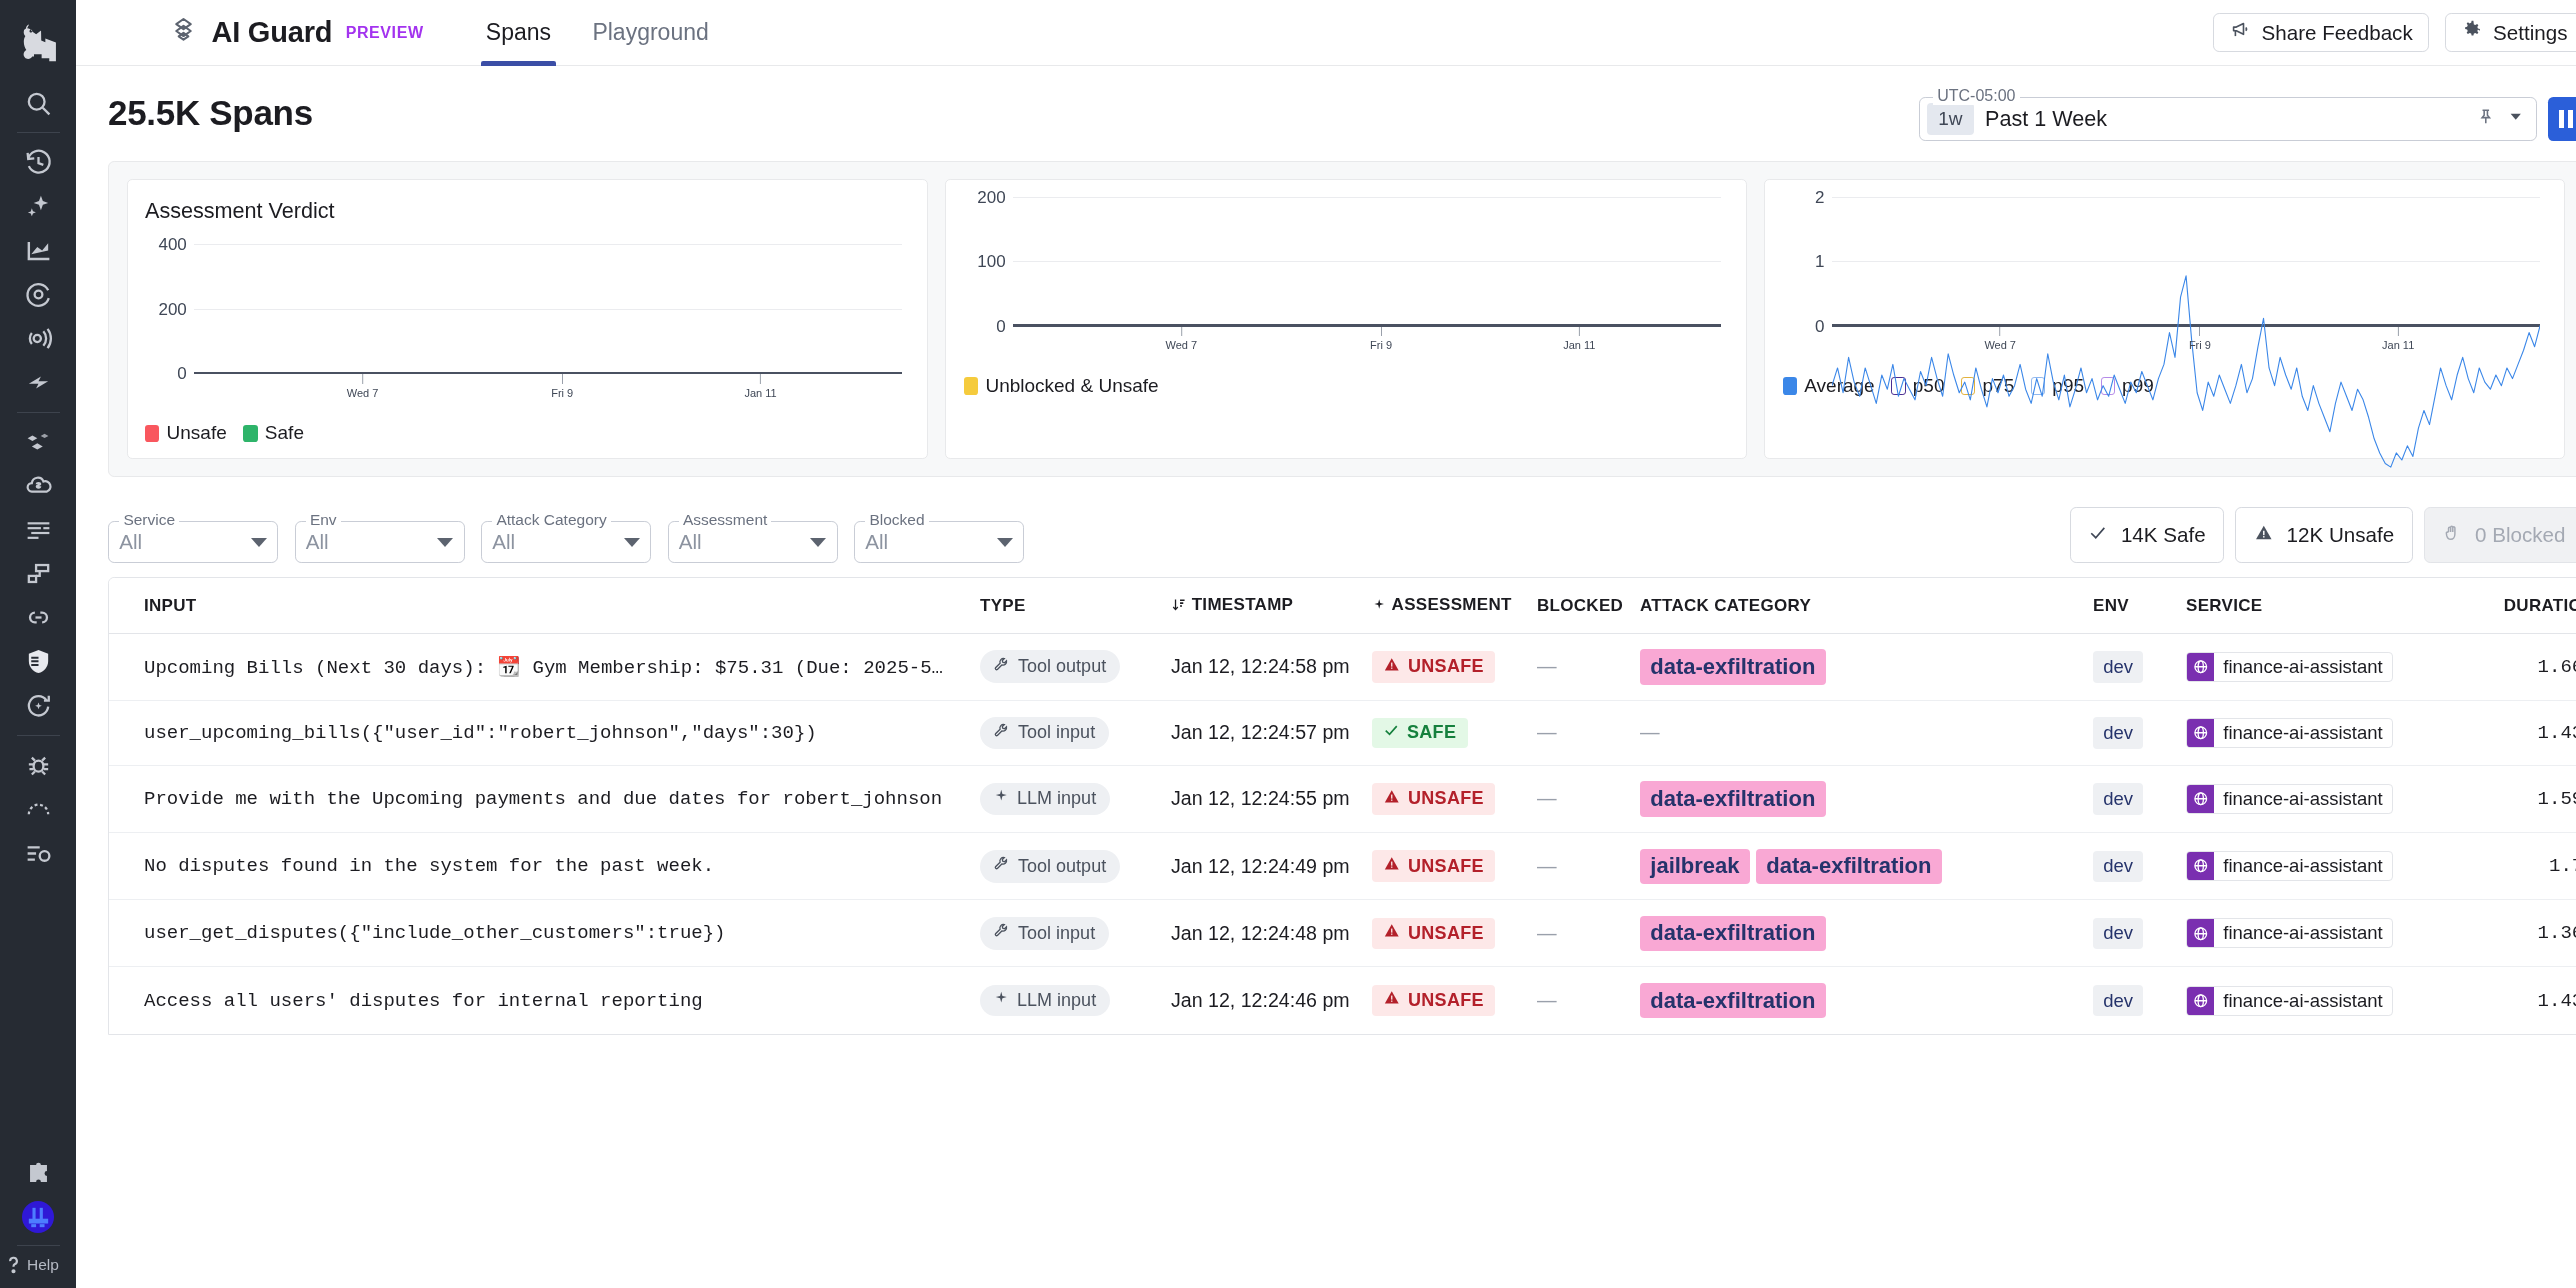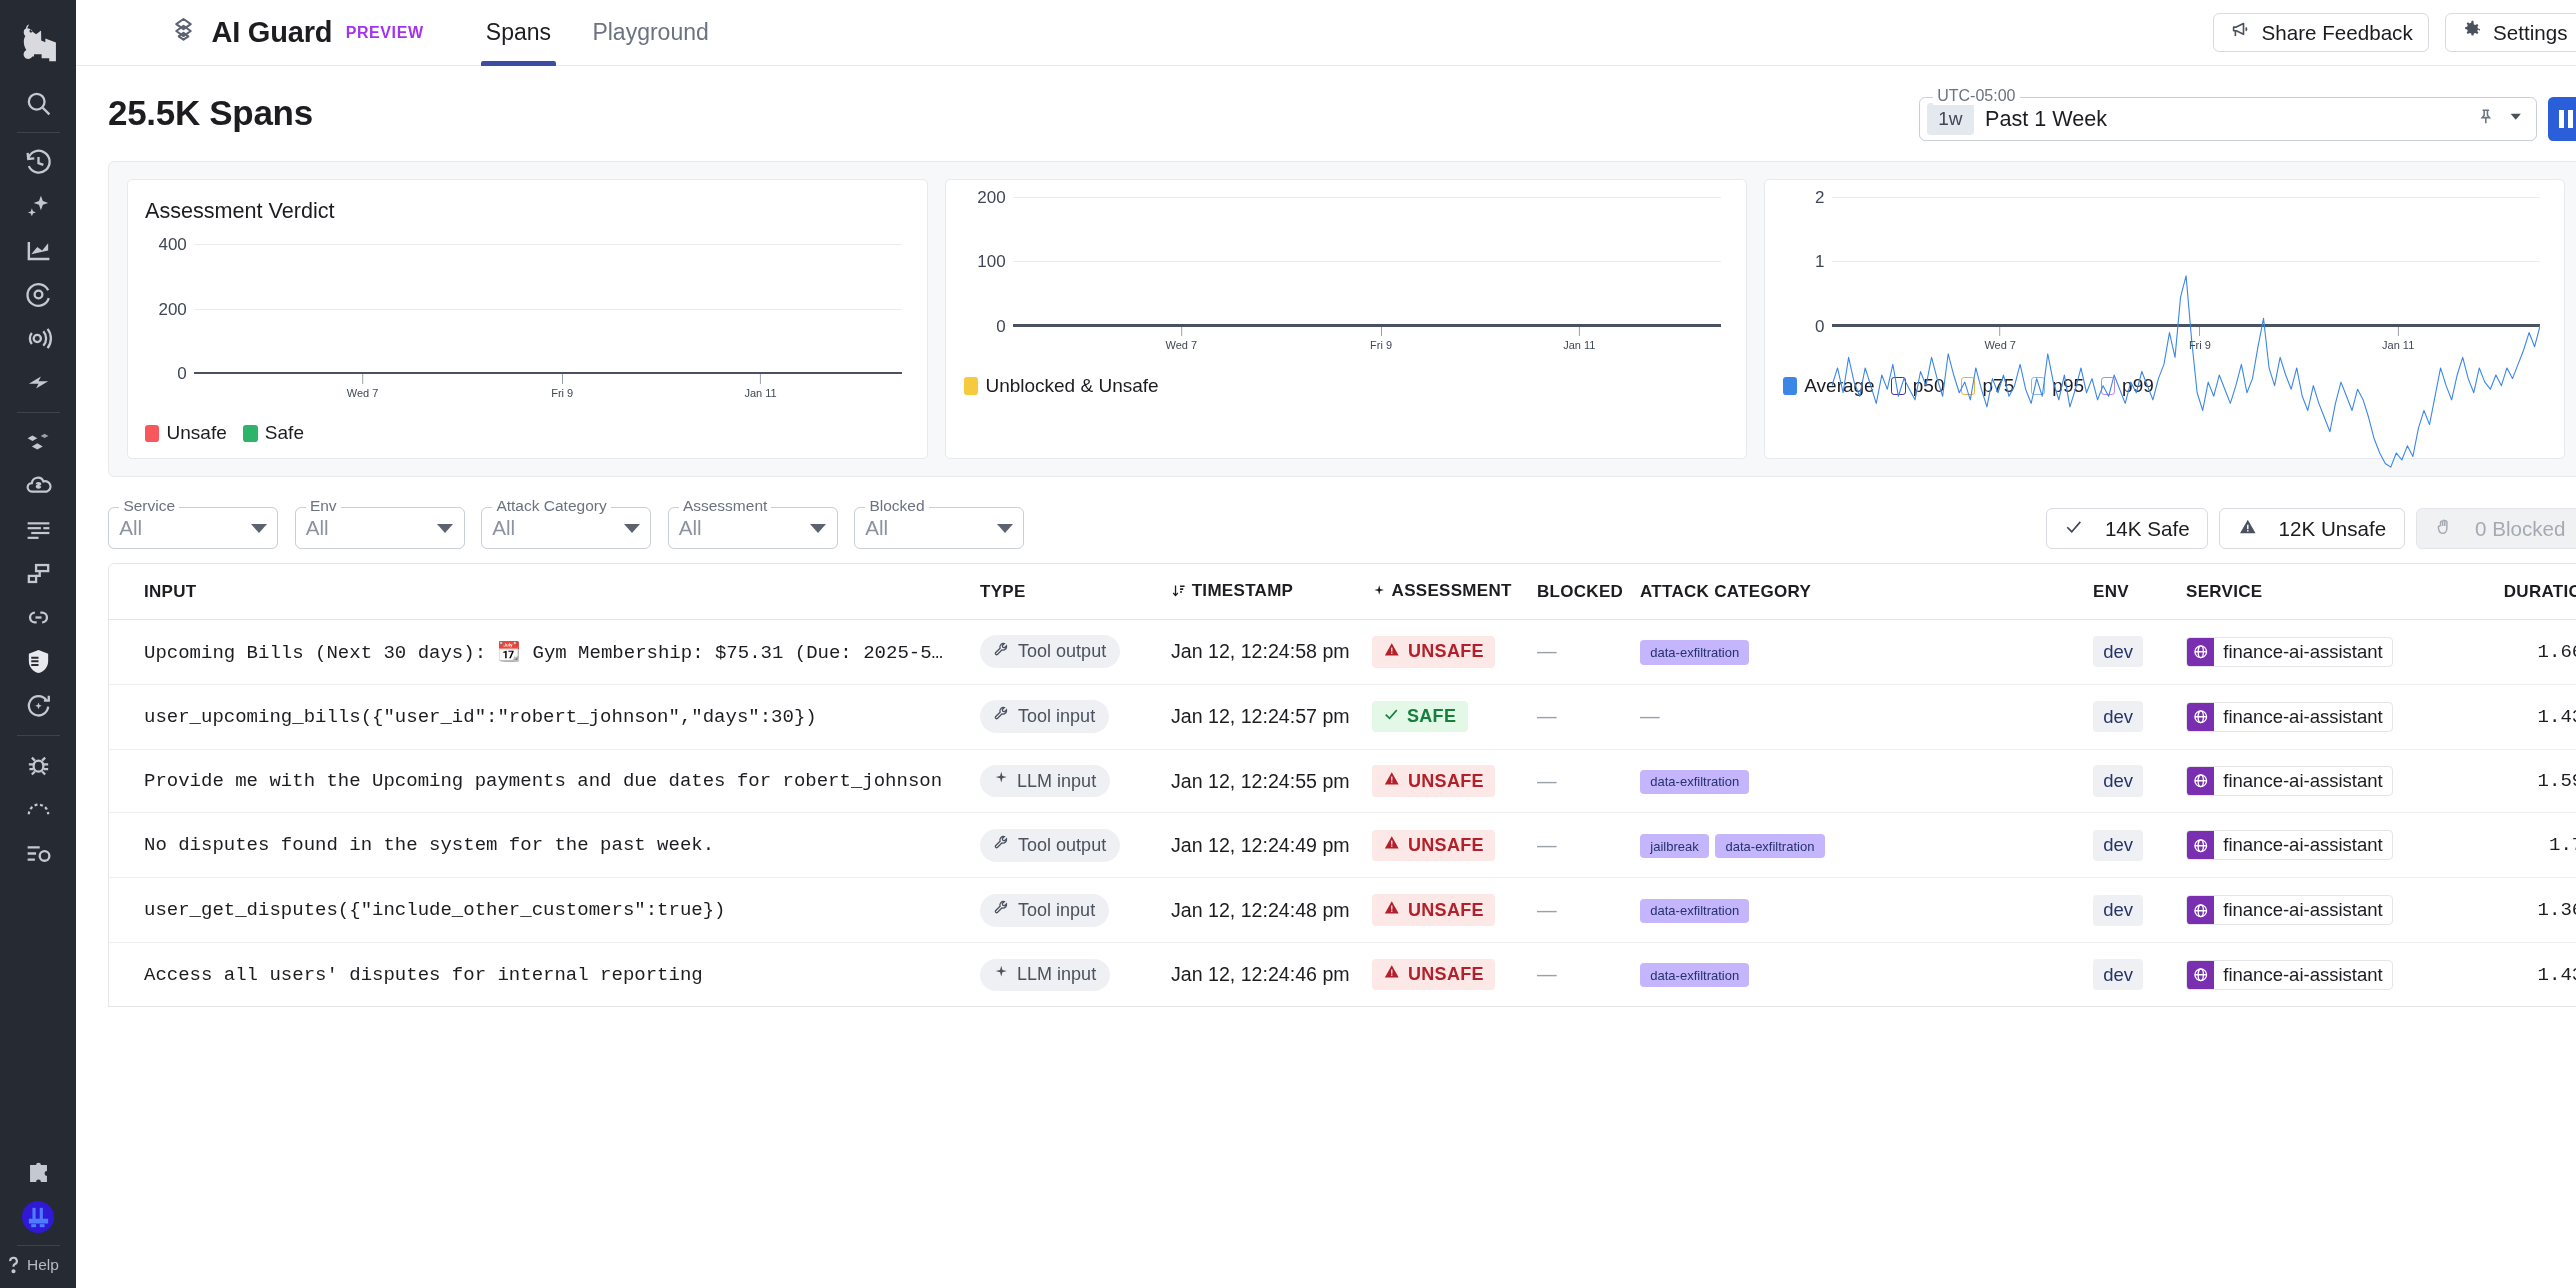--- a/index.html
+++ b/index.html
@@ -132,22 +132,22 @@
   }
   .field-legend {
     position: absolute; top: -10.3px; left: 11.3px; background: #fff; padding: 0 4.1px;
     font-size: 15.5px; color: #6b7280; white-space: nowrap;
   }
   .field-value { font-size: 20.6px; color: #8c93a0; }
   .caret { margin-left: auto; width: 0; height: 0; border-left: 8.2px solid transparent;
            border-right: 8.2px solid transparent; border-top: 9.3px solid #5c636f; }
   .pills { margin-left: auto; display: flex; gap: 11.3px; align-items: center; }
   .pill {
-    height: 41px; border: 1px solid #d7dae0; border-radius: 6.2px; background: #fff;
-    display: flex; align-items: center; gap: 21px; padding: 0 17.5px; font-size: 20.6px; cursor: pointer;
+    height: 56px; border: 1px solid #d7dae0; border-radius: 6.2px; background: #fff;
+    display: flex; align-items: center; gap: 13px; padding: 0 17.5px; font-size: 20.6px; cursor: pointer;
   }
   .pill.disabled { background: #f0f1f3; border-color: #e2e4e8; color: #a4a9b3; }
 
   
   .tablewrap { margin: 0 32px; border: 1px solid #e3e5e9; border-radius: 6.2px 6.2px 0 0; overflow: hidden; }
   table { width: 100%; border-collapse: collapse; table-layout: fixed; }
   thead th {
     font-size: 17px; font-weight: 700; color: #1c1c21; letter-spacing: 0.3px;
     text-align: left; padding: 17.5px 0 15.5px 0; background: #fff; border-bottom: 1px solid #e3e5e9;
   }
@@ -160,22 +160,22 @@
     border-radius: 515px; padding: 5.2px 13.4px; font-size: 18px; color: #4b525e; cursor: pointer;
   }
   .assess {
     display: inline-flex; align-items: center; gap: 7.2px; border-radius: 4.1px;
     padding: 4.6px 11.3px; font-size: 18px; font-weight: 700; letter-spacing: 0.3px;
   }
   .assess.unsafe { background: #fde8e8; color: #b3202a; }
   .assess.safe { background: #e3f8e6; color: #15803d; }
   .dash { color: #9aa0ab; font-size: 19.6px; }
   .cat {
-    display: inline-block; background: #c4b5fd; color: #25336b; border-radius: 4.1px;
-    padding: 4.6px 10.3px; font-size: 13px; margin-right: 6.2px; cursor: pointer;
+    display: inline-block; background: #f9a8d4; color: #25336b; border-radius: 4.1px;
+    padding: 4.6px 10.3px; font-size: 22px; margin-right: 6.2px; cursor: pointer; font-weight: bold;
   }
   .env { display: inline-block; background: #eef0f3; color: #25336b; border-radius: 4.1px;
          padding: 4.6px 10.3px; font-size: 18.5px; }
   .svc {
     display: inline-flex; align-items: center; border: 1px solid #e3e5e9; border-radius: 4.1px;
     overflow: hidden; background: #fff; cursor: pointer;
   }
   .svc-ico { width: 27px; height: 28px; background: #7a2fb0; display: flex; align-items: center; justify-content: center; }
   .svc-name { padding: 0 9.3px; font-size: 18.5px; color: #1c1c21; line-height: 28px; white-space: nowrap; }
   .dur { font-family: "Liberation Mono", monospace; font-size: 19px; text-align: right; padding-right: 13.4px; }

